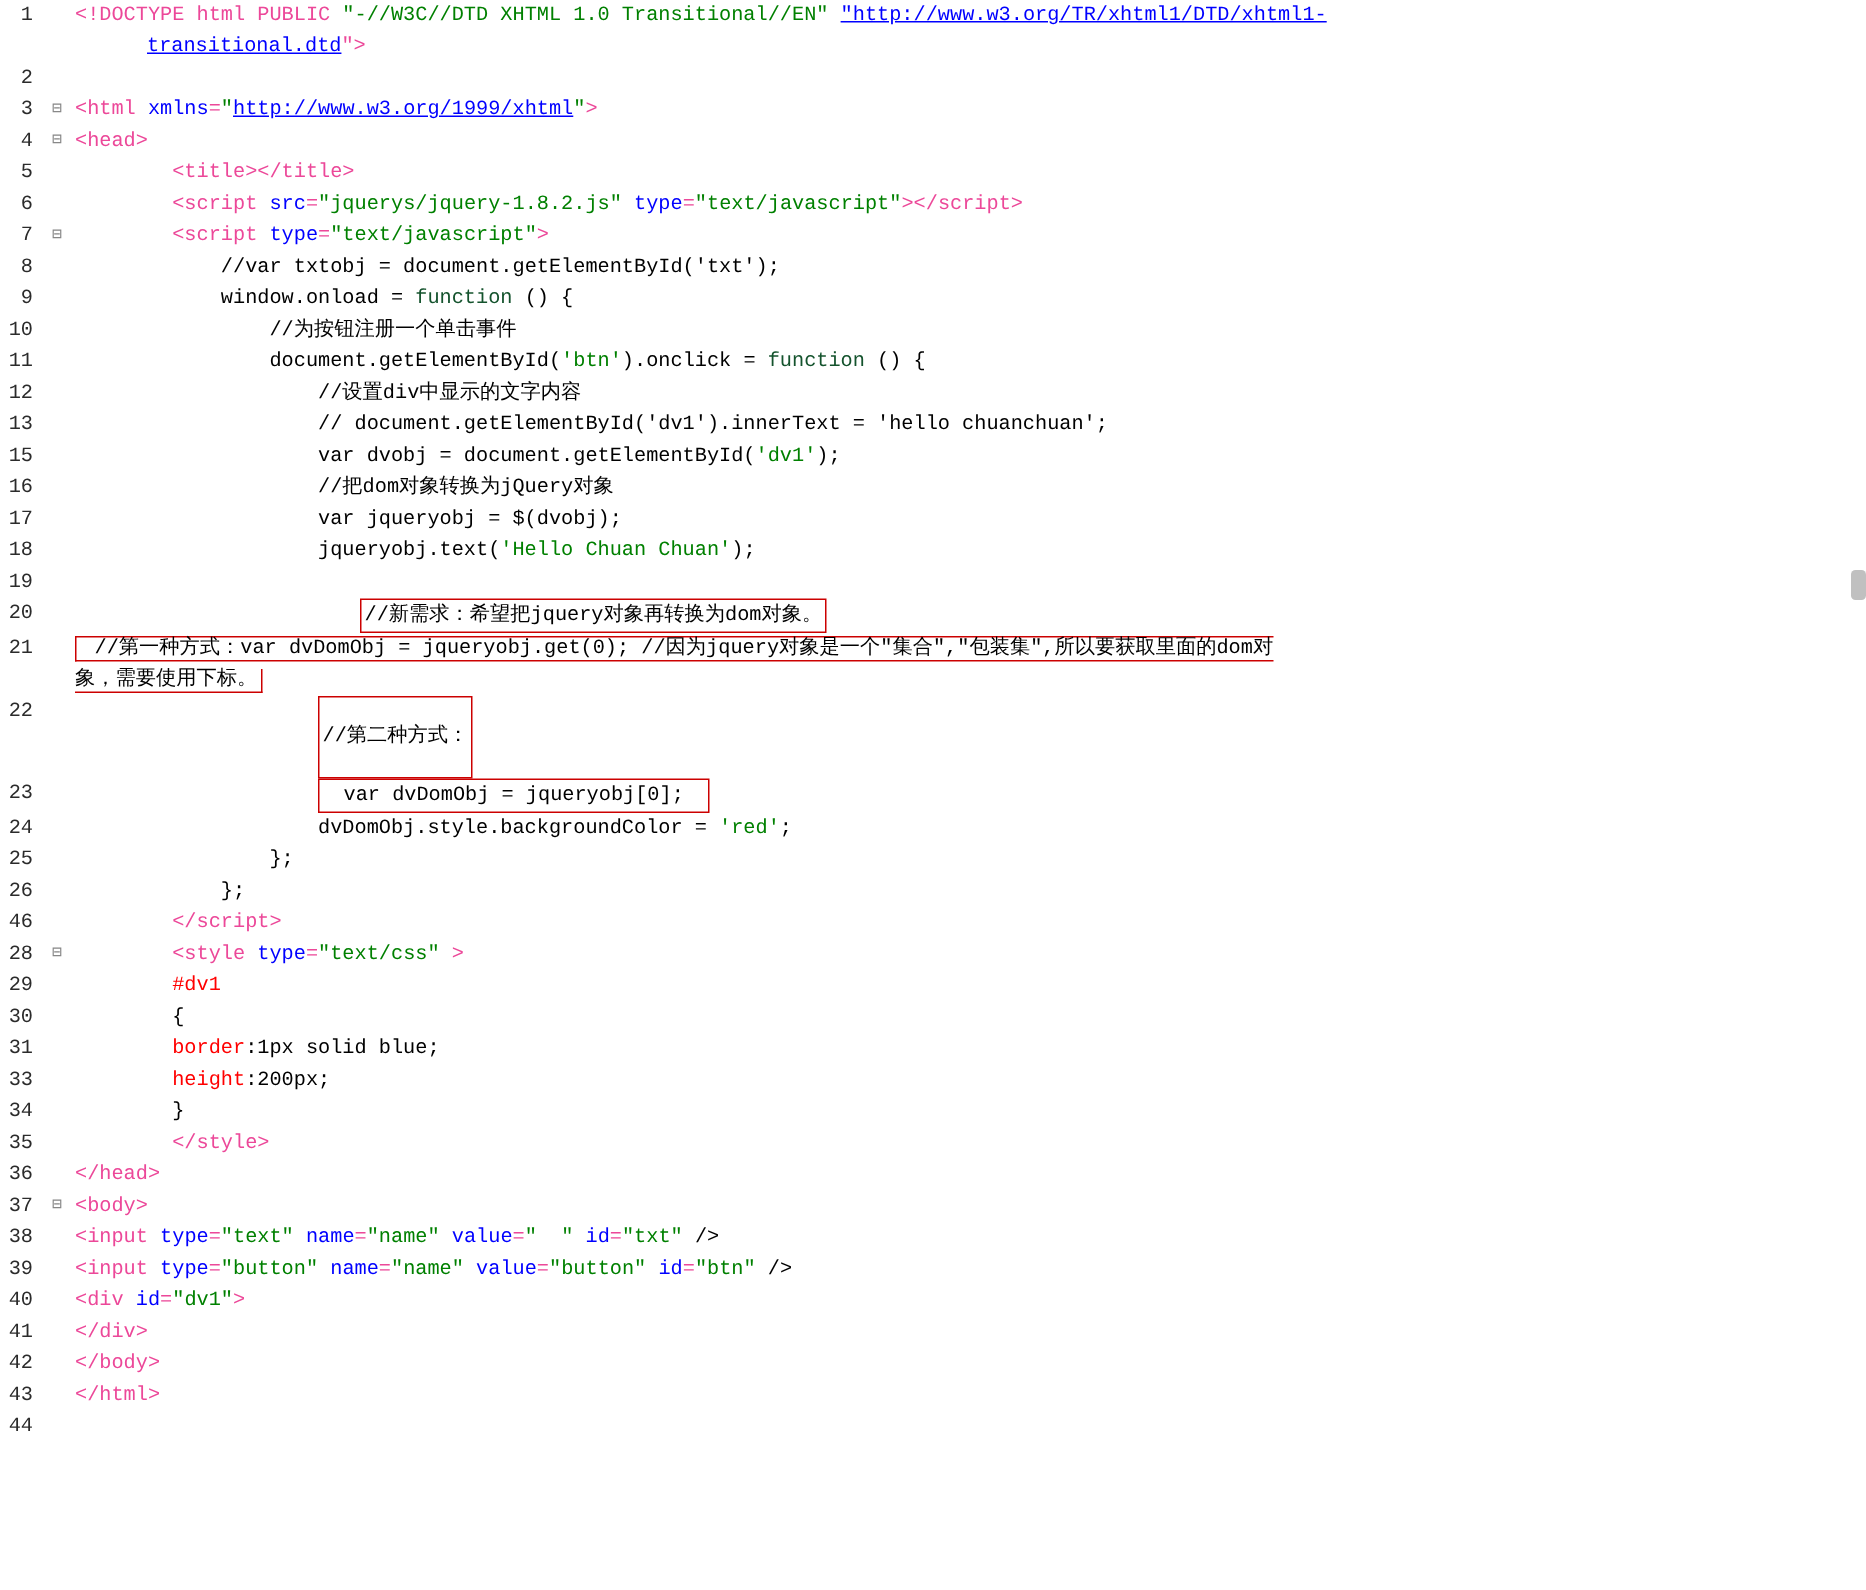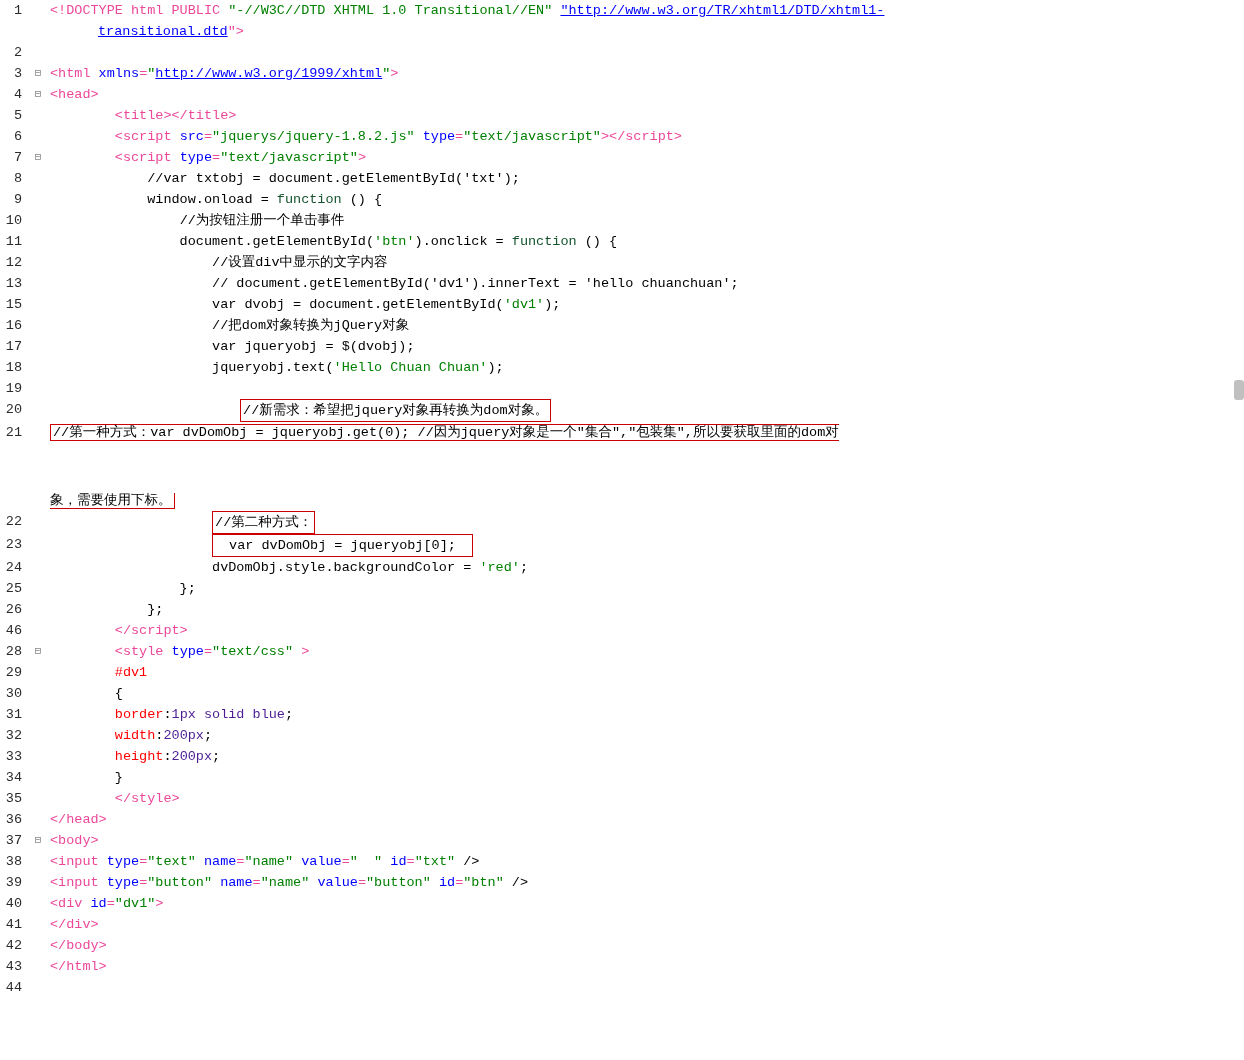--- a/index.html
+++ b/index.html
@@ -53,21 +53,21 @@
       overflow: visible;
     }
     
     .c-tag { color: #ec4899; } 
     .c-attr { color: #0000ff; } 
     .c-string { color: #008000; } 
     .c-comment { color: #000000; } 
     .c-keyword { color: #14532d; }
     .c-link { color: #0000ff; text-decoration: underline; }
     .c-css-prop { color: #ff0000; }
-    .c-css-val { color: #4c1d95; }
+    .c-css-val { color: #000000; }
 
     .scrollbar-v {
       position: absolute;
       right: 0;
       top: 380px;
       width: 10px;
       height: 20px;
       background: #c0c0c0;
       border-radius: 3px;
     }
@@ -194,33 +194,33 @@
 
   <div class="code-line">
     <span class="line-number">20</span>
     <span class="fold-gutter"></span>
     <span class="line-content">                    <span style="display:inline-block;border:1.5px solid #cc0000;padding:0 2px;margin-left:28px;"><span class="c-comment">//新需求：希望把jquery对象再转换为dom对象。</span></span></span>
   </div>
 
   <div class="code-line" style="flex-wrap:wrap;">
     <span class="line-number">21</span>
     <span class="fold-gutter"></span>
-    <span class="line-content" style="white-space:pre-wrap;overflow:hidden;max-width:1170px;"><span style="display:inline;border-left:1.5px solid #cc0000;border-top:1.5px solid #cc0000;border-bottom:1.5px solid #cc0000;padding-left:2px;"><span class="c-comment">//第一种方式：var dvDomObj = jqueryobj.get(0); //因为jquery对象是一个"集合","包装集",所以要获取里面的dom对</span></span></span>
+    <span class="line-content" style="white-space:pre-wrap;overflow:hidden;max-width:1170px;"><span style="display:inline;border-left:1.5px solid #cc0000;border-top:1.5px solid #cc0000;border-bottom:1.5px solid #cc0000;padding-left:12px;"><span class="c-comment">//第一种方式：var dvDomObj = jqueryobj.get(0); //因为jquery对象是一个"集合","包装集",所以要获取里面的dom对</span></span></span>
   </div>
 
   <div class="code-line">
     <span class="line-number" style="color:transparent;">21</span>
     <span class="fold-gutter"></span>
-    <span class="line-content" style="padding-left:4px;margin-top:47px;"><span style="border-right:1.5px solid #cc0000;border-bottom:1.5px solid #cc0000;padding-right:2px;"><span class="c-comment">象，需要使用下标。</span></span></span>
+    <span class="line-content" style="padding-left:4px;"><span style="border-right:1.5px solid #cc0000;border-bottom:1.5px solid #cc0000;padding-right:2px;"><span class="c-comment">象，需要使用下标。</span></span></span>
   </div>
 
   <div class="code-line">
     <span class="line-number">22</span>
     <span class="fold-gutter"></span>
-    <span class="line-content">                    <span style="display:inline-block;border:1.5px solid #cc0000;padding:0 2px;"><span class="c-comment">//第二种方式：</span></span></span>
+    <span class="line-content">                    <span style="display:inline-block;border:1.5px solid #cc0000;padding:16px 2px;"><span class="c-comment">//第二种方式：</span></span></span>
   </div>
 
   <div class="code-line">
     <span class="line-number">23</span>
     <span class="fold-gutter"></span>
     <span class="line-content">                    <span style="display:inline-block;border:1.5px solid #cc0000;padding:0 16px;">var dvDomObj = jqueryobj[0];</span></span>
   </div>
 
   <div class="code-line">
     <span class="line-number">24</span>
@@ -263,25 +263,20 @@
     <span class="fold-gutter"></span>
     <span class="line-content">        {</span>
   </div>
 
   <div class="code-line">
     <span class="line-number">31</span>
     <span class="fold-gutter"></span>
     <span class="line-content">        <span class="c-css-prop">border</span>:<span class="c-css-val">1px solid blue</span>;</span>
   </div>
 
-  <div class="code-line">
-    <span class="line-number">32</span>
-    <span class="fold-gutter"></span>
-    <span class="line-content">        <span class="c-css-prop">width</span>:<span class="c-css-val">200px</span>;</span>
-  </div>
 
   <div class="code-line">
     <span class="line-number">33</span>
     <span class="fold-gutter"></span>
     <span class="line-content">        <span class="c-css-prop">height</span>:<span class="c-css-val">200px</span>;</span>
   </div>
 
   <div class="code-line">
     <span class="line-number">34</span>
     <span class="fold-gutter"></span>

